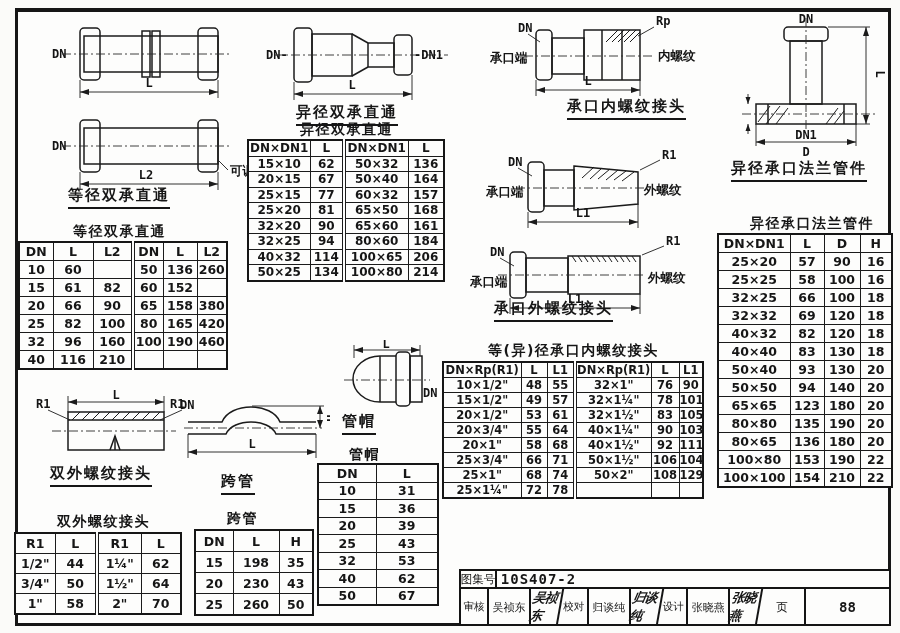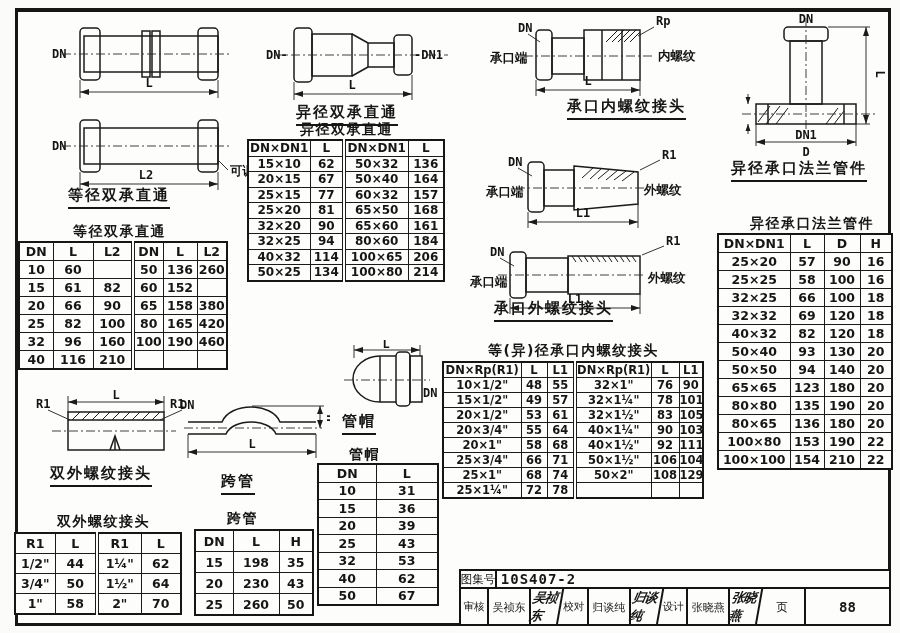--- a/index.html
+++ b/index.html
@@ -371,20 +371,26 @@
           <td>120</td>
           <td>18</td>
         </tr>
         <tr>
           <td>40×32</td>
           <td>82</td>
           <td>120</td>
           <td>18</td>
         </tr>
         <tr>
+          <td>40×40</td>
+          <td>83</td>
+          <td>130</td>
+          <td>18</td>
+        </tr>
+        <tr>
           <td>50×40</td>
           <td>93</td>
           <td>130</td>
           <td>20</td>
         </tr>
         <tr>
           <td>50×50</td>
           <td>94</td>
           <td>140</td>
           <td>20</td>

